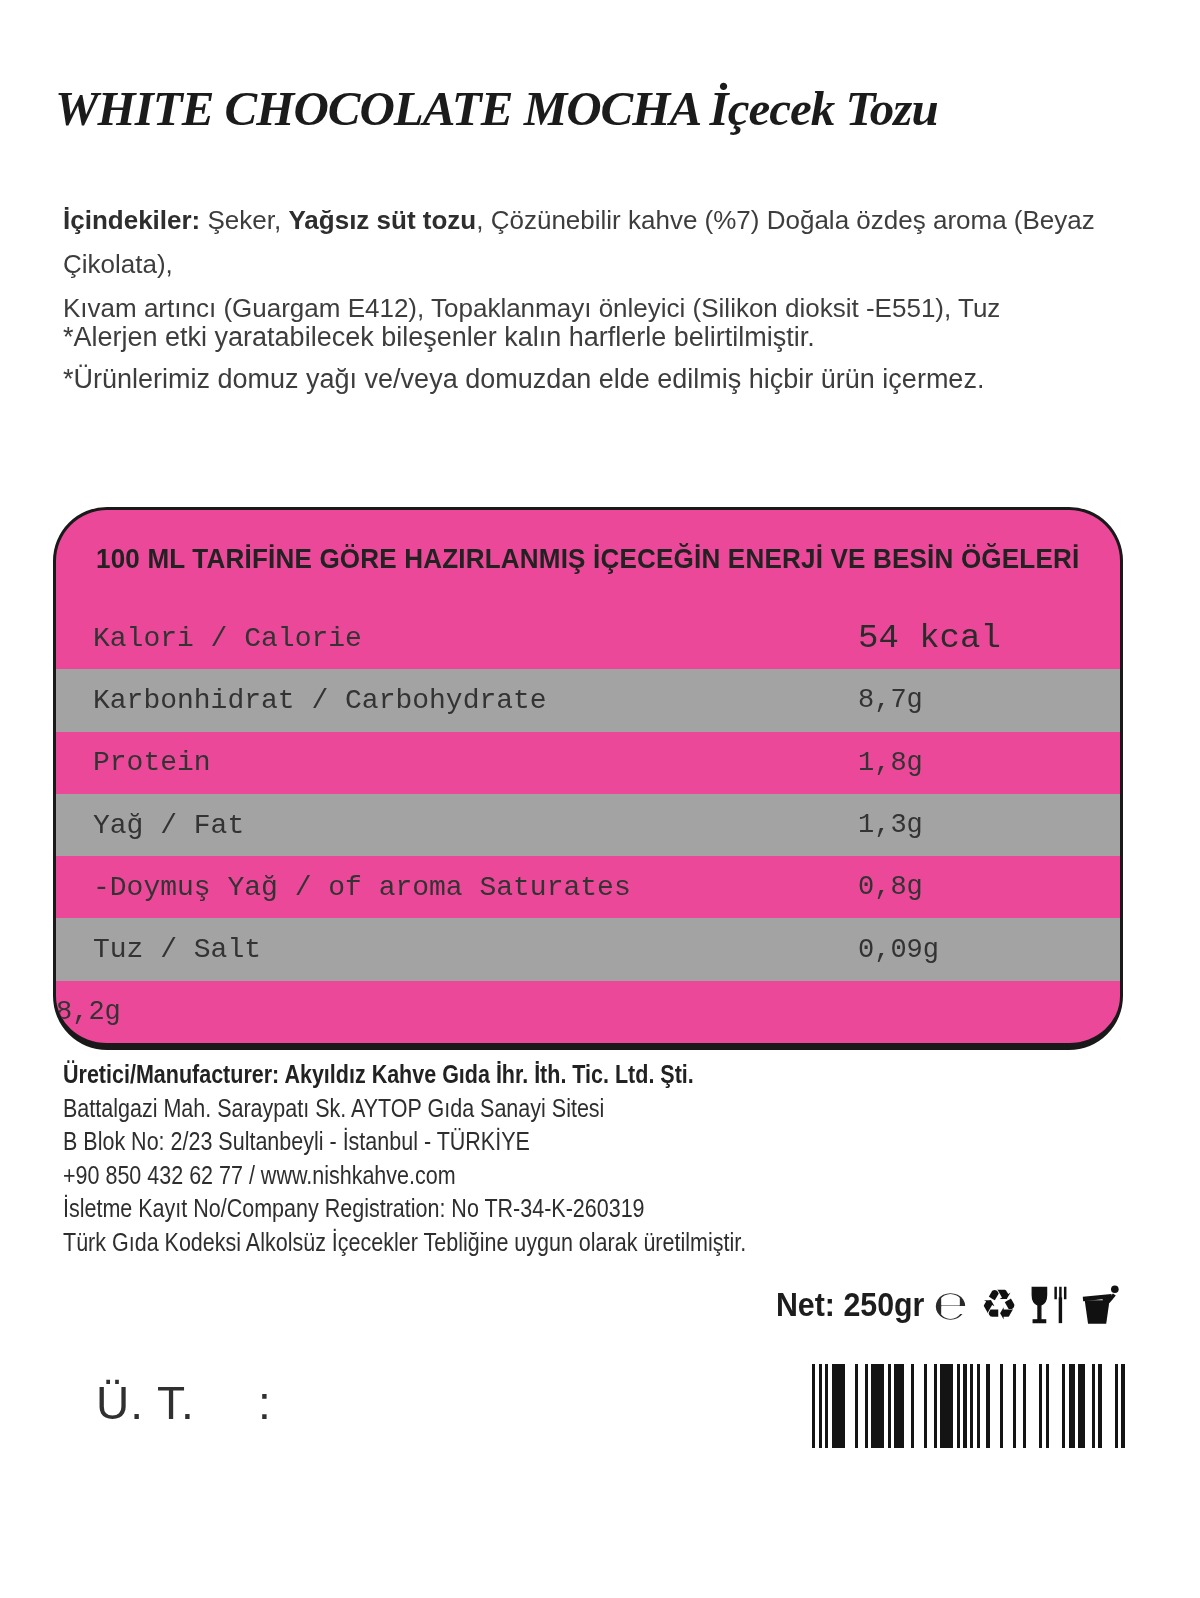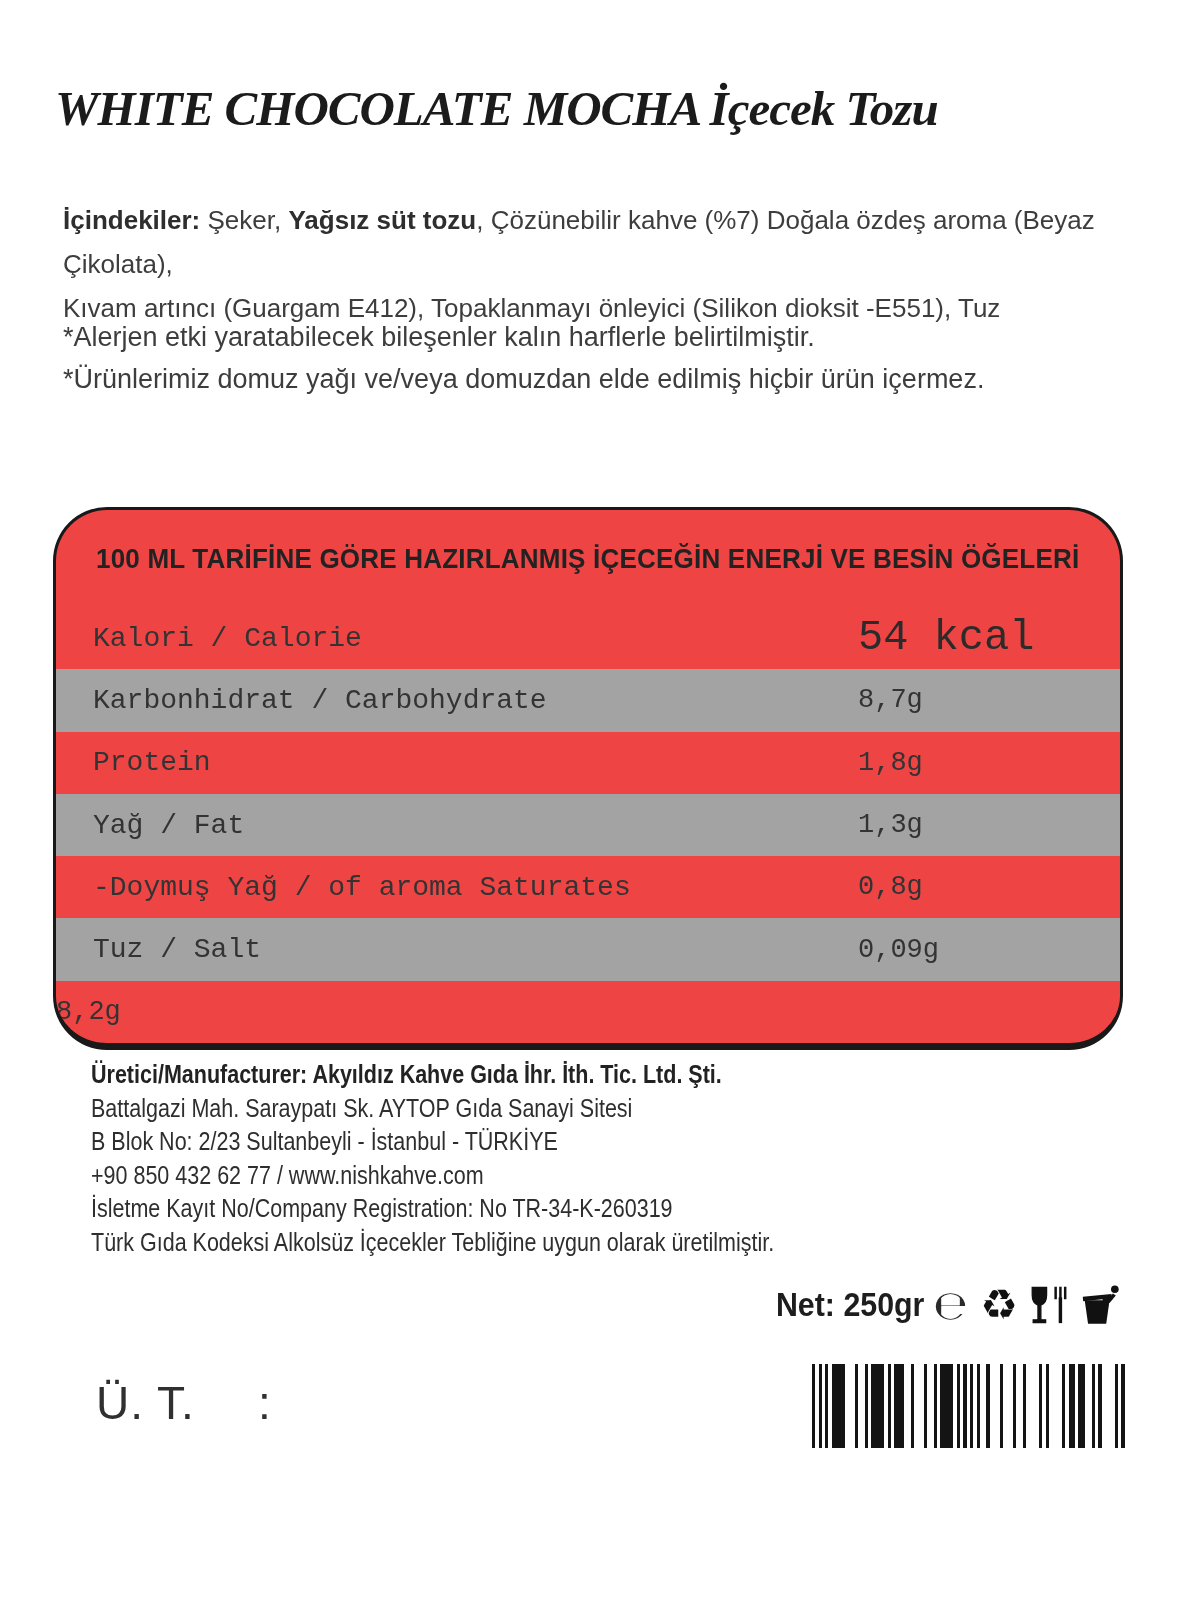--- a/index.html
+++ b/index.html
@@ -22,41 +22,41 @@
   .b{font-weight:bold;color:#2e2e2e;}
   
   #allergens{
     position:absolute;left:63px;top:316px;width:1000px;
     font-size:27px;line-height:42px;color:#3d3d3d;
   }
   
   #ntable{
     position:absolute;left:53px;top:507px;width:1070px;height:543px;
     box-sizing:border-box;border:3px solid #191919;border-bottom-width:7px;
-    border-radius:54px;overflow:hidden;background:#ef4444;
+    border-radius:54px;overflow:hidden;background:#ec4899;
   }
   #nheader{
     height:97px;display:flex;align-items:center;justify-content:center;
   }
   #nheader span{
     display:inline-block;transform:scaleX(.93);transform-origin:50% 50%;
     font-weight:bold;font-size:28px;color:#222;white-space:nowrap;letter-spacing:.2px;
   }
   .nrow{
     height:62.3px;display:flex;align-items:center;
     font-size:28px;color:#333;font-family:Liberation Mono, monospace;
   }
   .nrow:nth-child(odd){background:#a3a3a3;}
   .nrow .lab{flex:1;padding-left:37px;}
   .nrow .val{width:262px;font-size:27px;}
-  .nrow .val.big{font-size:42px;color:#2b2b2b;}
+  .nrow .val.big{font-size:34px;color:#2b2b2b;}
   
   #mfr{
     position:absolute;left:63px;top:1058px;width:900px;
-    font-size:25px;line-height:33.5px;color:#2e2e2e;margin-left:28px;
+    font-size:25px;line-height:33.5px;color:#2e2e2e;
   }
   .cx{display:inline-block;transform:scaleX(.86);transform-origin:0 60%;white-space:nowrap;}
   #mfr .bold{font-weight:bold;color:#222;}
   
   #netrow{
     position:absolute;left:740px;top:1280px;width:382px;height:50px;
     display:flex;align-items:center;justify-content:flex-end;gap:9px;
   }
   #net-label{
     font-weight:bold;font-size:33px;color:#1d1d1d;

